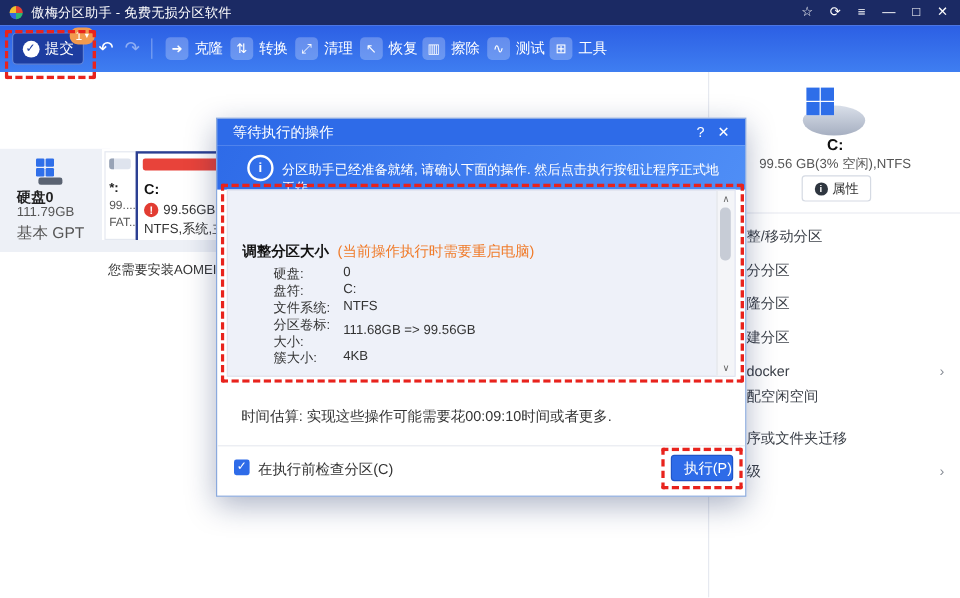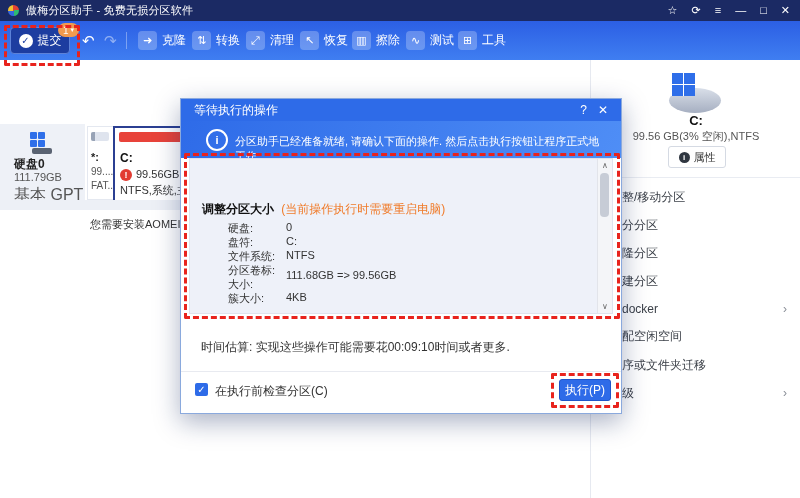--- a/index.html
+++ b/index.html
@@ -25,21 +25,21 @@
   .tb-redo{position:absolute;left:104px;top:12px;font-size:15px;color:rgba(255,255,255,.45);line-height:1;cursor:pointer;}
   .tb-sep{position:absolute;left:126px;top:11px;width:1px;height:17px;background:rgba(255,255,255,.35);}
   .tool-item{position:absolute;top:10px;display:flex;align-items:center;gap:5px;color:#fff;font-size:12px;cursor:pointer;}
   .tool-chip{width:19px;height:19px;border-radius:4px;background:rgba(255,255,255,.25);display:flex;align-items:center;justify-content:center;
              font-size:11px;color:#fff;}
   
   .work{position:absolute;left:0;top:60px;width:590px;bottom:0;background:#fff;}
   .disk-card{position:absolute;left:0;width:92px;height:76px;background:#eef1f7;cursor:pointer;}
   .d-name{position:absolute;left:14px;top:32px;font-size:12px;font-weight:bold;color:#222;}
   .d-size{position:absolute;left:14px;top:47px;font-size:11px;color:#555;}
-  .d-type{position:absolute;left:14px;top:61px;font-size:16px;color:#555;}
+  .d-type{position:absolute;left:14px;top:61px;font-size:13px;color:#555;}
   .d0-icon{position:absolute;left:30px;top:8px;width:24px;height:22px;}
   .d0-sq{position:absolute;width:7px;height:7px;background:#2f6fe9;border-radius:1px;}
   .d0-base{position:absolute;left:2px;top:16px;width:20px;height:6px;background:#5a6372;border-radius:2px;}
   .d1-icon{position:absolute;left:31px;top:8px;width:22px;height:20px;}
   .cyl{position:absolute;left:0;width:22px;height:8px;border-radius:50%;background:linear-gradient(180deg,#c6cdda,#97a1b4);}
   .part-row{position:absolute;left:85px;top:64px;width:505px;height:76px;background:#fff;}
   .part-small{position:absolute;left:2px;top:2px;width:25px;height:72px;border:1px solid #e4e8f0;background:#fff;cursor:pointer;}
   .part-small-bar{position:absolute;left:3px;top:5px;width:18px;height:9px;background:#dfe4ee;border-radius:2px;}
   .part-small-bar::before{content:"";position:absolute;left:0;top:0;width:4px;height:9px;background:#98a3b6;border-radius:2px 0 0 2px;}
   .ps-label{position:absolute;left:3px;top:24px;font-size:11px;font-weight:bold;color:#222;}
@@ -95,21 +95,21 @@
   .dlg-scroll{position:absolute;right:0;top:0;width:14px;height:154px;background:#f4f5f8;border-left:1px solid #e2e4ea;}
   .scroll-up{position:absolute;left:0;top:2px;width:14px;text-align:center;font-size:8px;color:#666;cursor:pointer;}
   .scroll-down{position:absolute;left:0;bottom:2px;width:14px;text-align:center;font-size:8px;color:#666;cursor:pointer;}
   .scroll-thumb{position:absolute;left:2px;top:14px;width:9px;height:44px;background:#c7ccd6;border-radius:4px;cursor:pointer;}
   .dlg-time{position:absolute;left:20px;top:240px;font-size:12px;color:#333;}
   .dlg-footer-line{position:absolute;left:0;top:272px;right:0;height:1px;background:#e8eaf0;}
   .dlg-checkbox{position:absolute;left:14px;top:284px;width:13px;height:13px;background:#2e6be8;border-radius:2px;color:#fff;
                 font-size:10px;display:flex;align-items:center;justify-content:center;cursor:pointer;}
   .dlg-check-label{position:absolute;left:34px;top:284px;font-size:12px;color:#333;cursor:pointer;}
   .dlg-exec{position:absolute;left:378px;top:280px;width:52px;height:22px;background:#2e6be8;border:1px solid #1f55c8;border-radius:3px;
-            color:#fff;font-size:12px;display:flex;align-items:center;justify-content:center;cursor:pointer;box-sizing:border-box;}
+            color:#fff;font-size:12px;display:flex;align-items:center;justify-content:flex-end;cursor:pointer;box-sizing:border-box;}
   
   .ann{position:absolute;border:3px dashed #e8231d;border-radius:2px;z-index:110;pointer-events:none;}
   #ann-submit{left:4px;top:25px;width:70px;height:35px;}
   #ann-content{left:184px;top:153px;width:430px;height:160px;}
   #ann-exec{left:551px;top:373px;width:62px;height:29px;}
 </style>
 </head>
 <body>
 
 <div id="app">
@@ -241,21 +241,21 @@
     <div class="rp-menu-item" style="top:183px">
       <span>隆分区</span>
     </div>
     <div class="rp-menu-item" style="top:211px">
       <span>建分区</span>
     </div>
     <div class="rp-menu-item" style="top:239px">
       <span>docker</span>
       <span class="rp-chevron">›</span>
     </div>
-    <div class="rp-menu-item" style="top:266px">
+    <div class="rp-menu-item" style="top:260px">
       <span>配空闲空间</span>
     </div>
     <div class="rp-menu-item" style="top:295px">
       <span>序或文件夹迁移</span>
     </div>
     <div class="rp-menu-item" style="top:323px">
       <span>级</span>
       <span class="rp-chevron">›</span>
     </div>
   </div>

